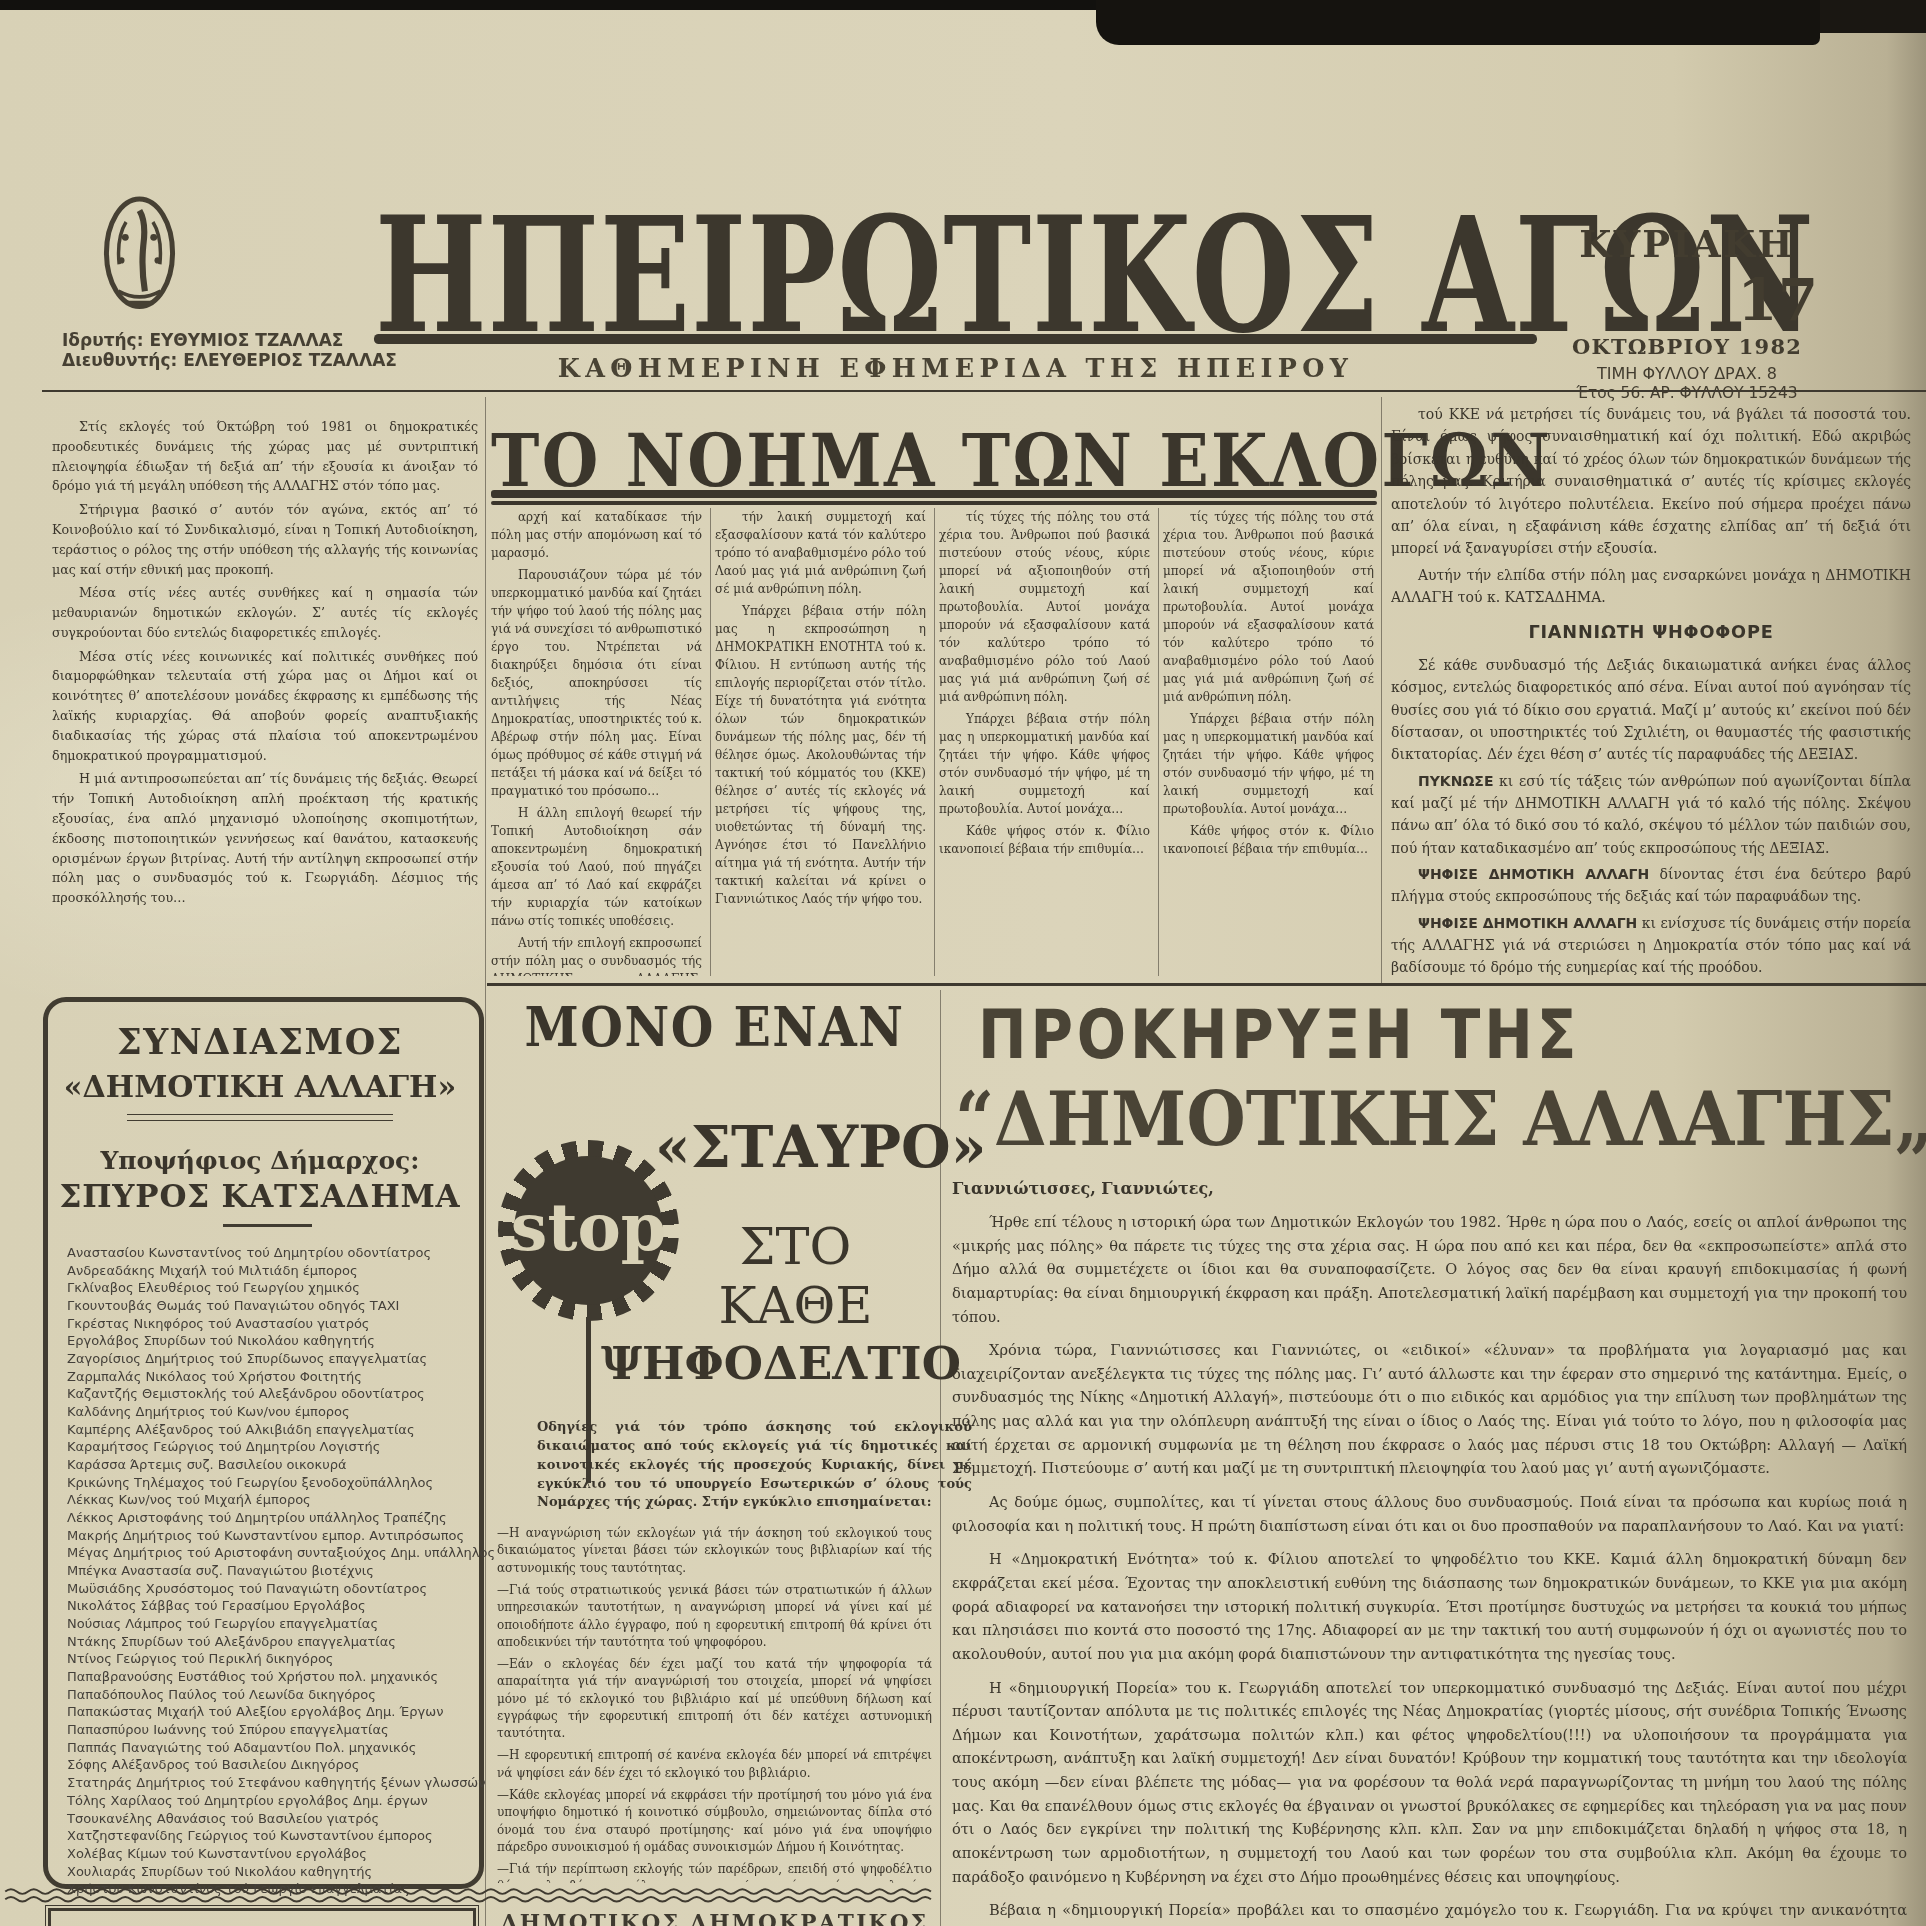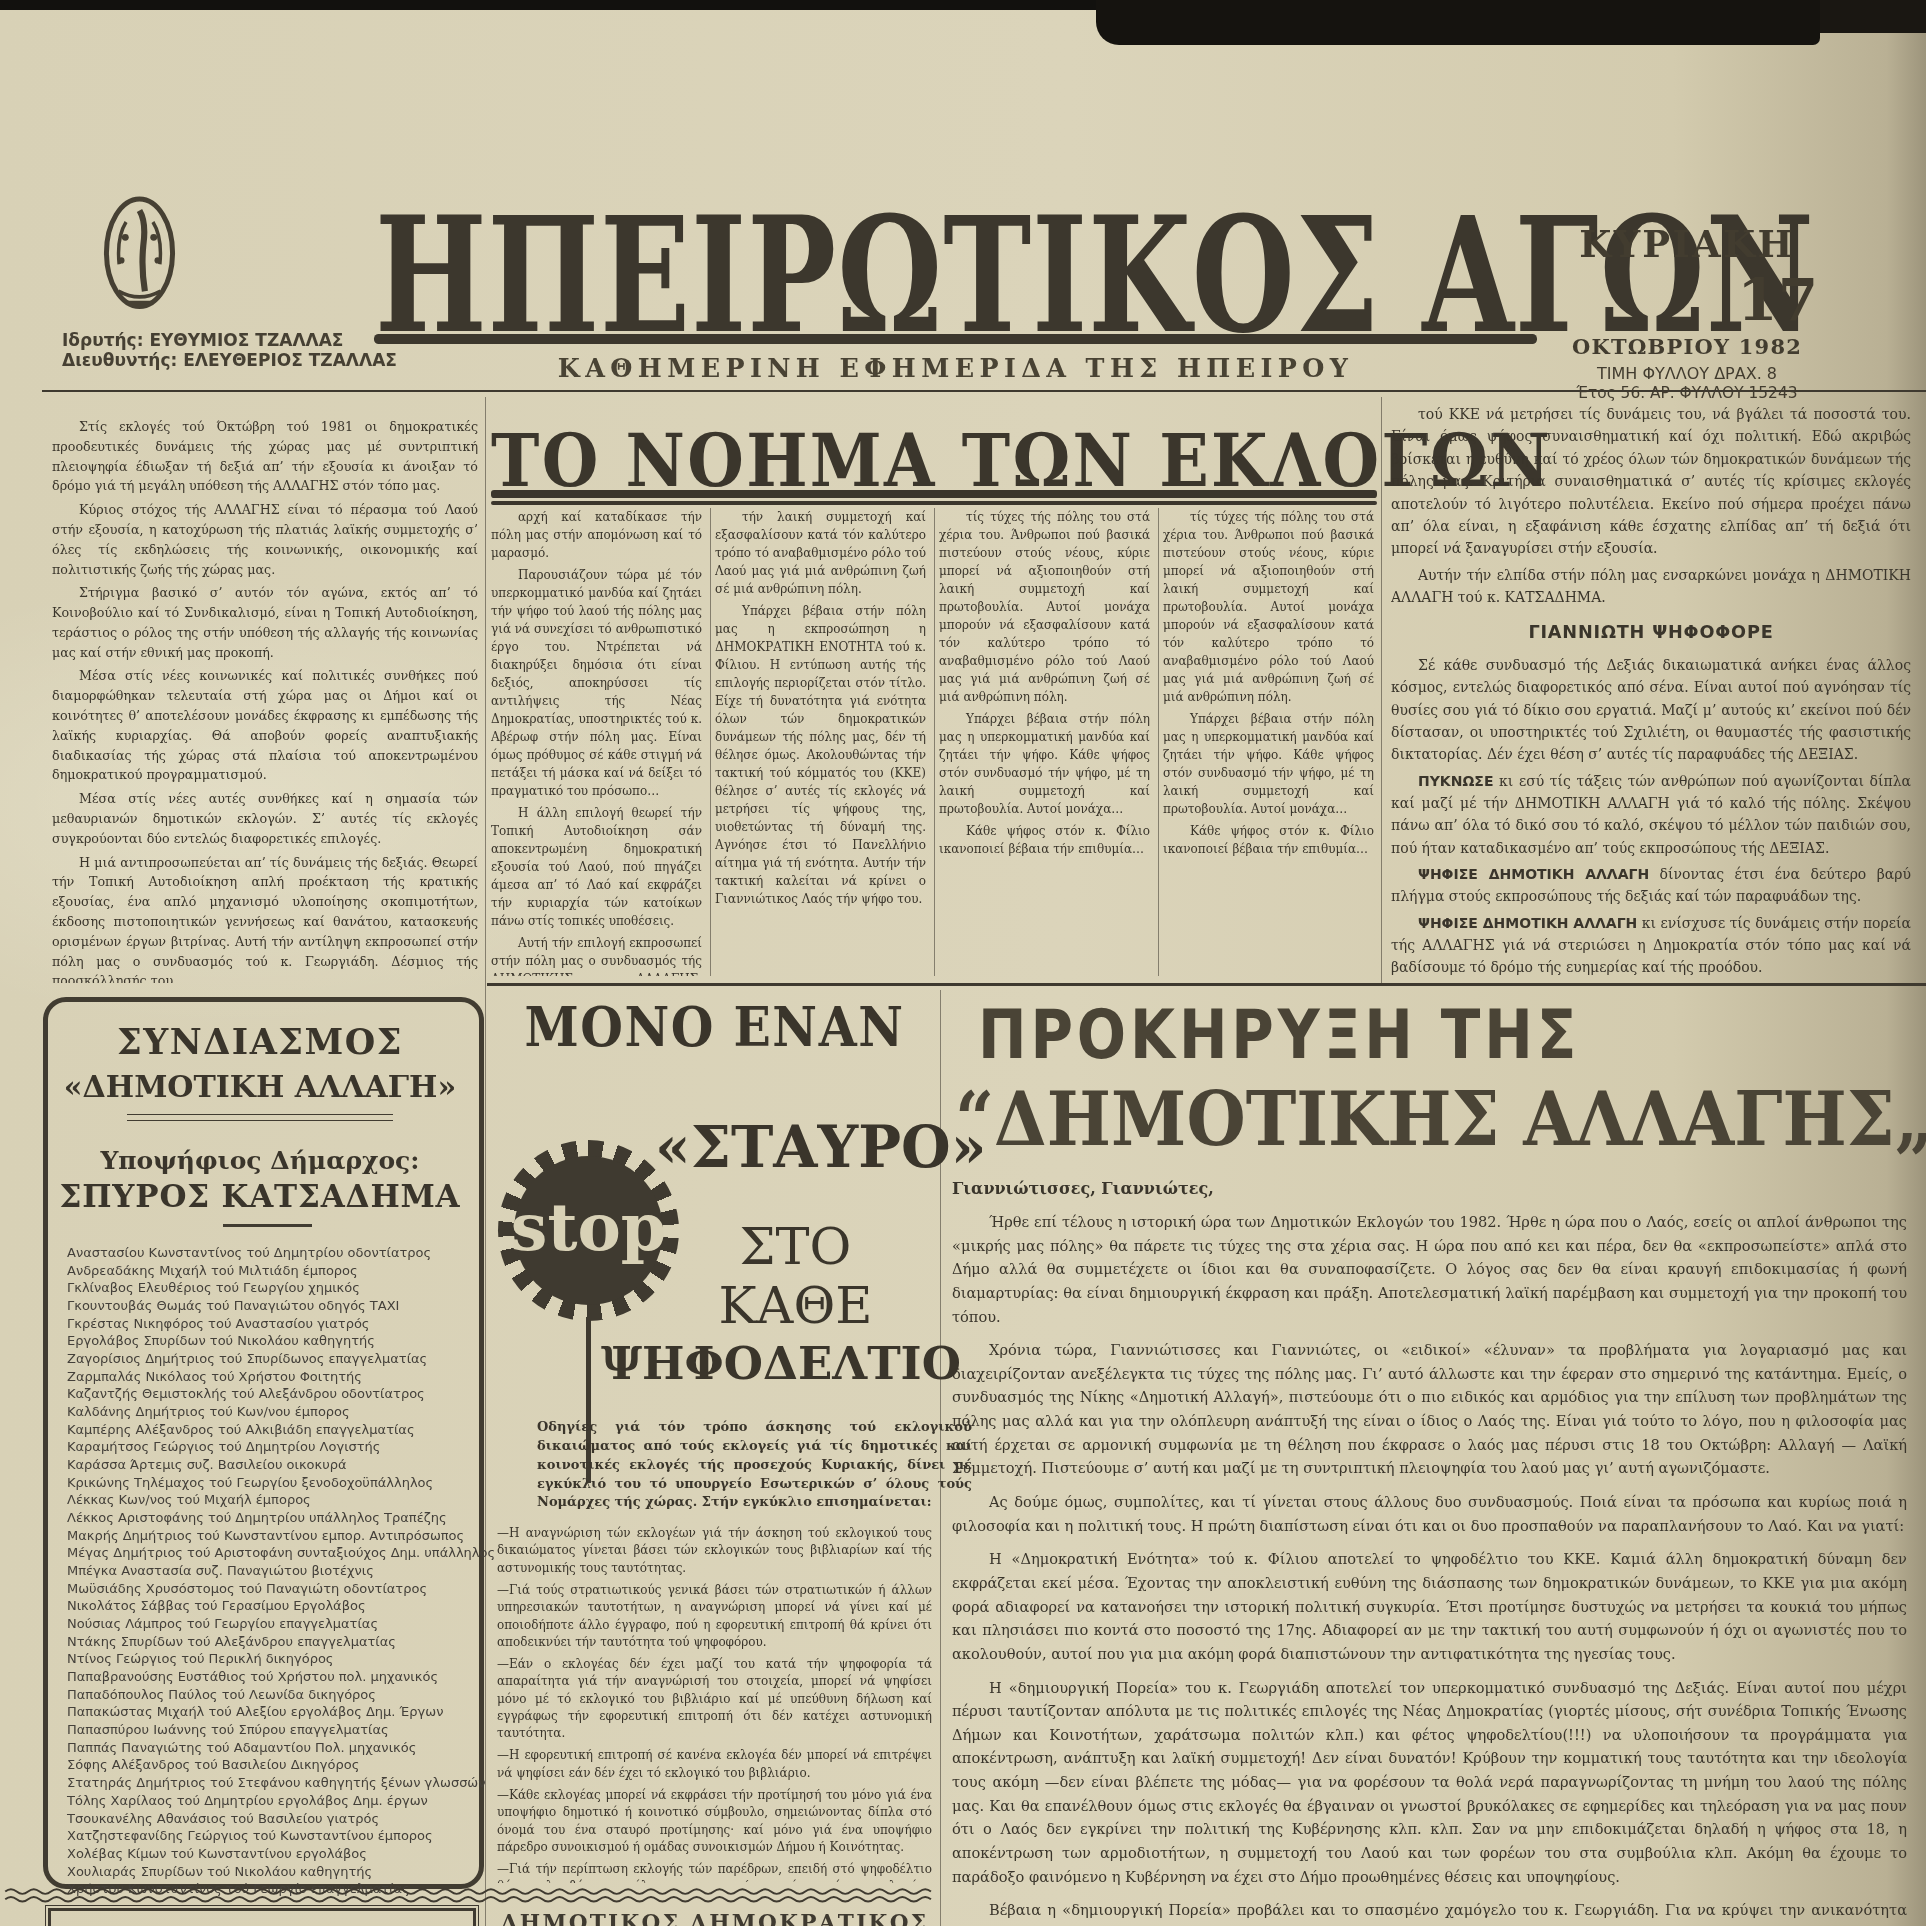--- a/index.html
+++ b/index.html
@@ -130,24 +130,23 @@
   <div class="abs vr" style="left:710px;top:508px;height:468px;"></div>
   <div class="abs vr" style="left:934px;top:508px;height:468px;"></div>
   <div class="abs vr" style="left:1158px;top:508px;height:468px;"></div>
 
   <div class="abs headline ctr" style="left:491px;top:418px;width:886px;">ΤΟ ΝΟΗΜΑ ΤΩΝ ΕΚΛΟΓΩΝ</div>
   <div class="abs head-rule" style="left:491px;top:490px;width:886px;"></div>
   <div class="abs head-rule" style="left:491px;top:501px;width:886px;height:3.9px;"></div>
 
   <div class="abs bodytext left-col jst" style="left:52px;top:417px;width:426px;height:566px;overflow:hidden;">
       <p>Στίς εκλογές τού Όκτώβρη τού 1981 οι δημοκρατικές προοδευτικές δυνάμεις τής χώρας μας μέ συντριπτική πλειοψηφία έδιωξαν τή δεξιά απ’ τήν εξουσία κι άνοιξαν τό δρόμο γιά τή μεγάλη υπόθεση τής ΑΛΛΑΓΗΣ στόν τόπο μας.</p>
-      <p>Κύριος στόχος τής ΑΛΛΑΓΗΣ είναι τό πέρασμα τού Λαού στήν εξουσία, η κατοχύρωση τής πλατιάς λαϊκής συμμετοχής σ’ όλες τίς εκδηλώσεις τής κοινωνικής, οικονομικής καί πολιτιστικής ζωής τής χώρας μας.</p>
       <p>Στήριγμα βασικό σ’ αυτόν τόν αγώνα, εκτός απ’ τό Κοινοβούλιο καί τό Συνδικαλισμό, είναι η Τοπική Αυτοδιοίκηση, τεράστιος ο ρόλος της στήν υπόθεση τής αλλαγής τής κοινωνίας μας καί στήν εθνική μας προκοπή.</p>
+      <p>Μέσα στίς νέες αυτές συνθήκες καί η σημασία τών μεθαυριανών δημοτικών εκλογών. Σ’ αυτές τίς εκλογές συγκρούονται δύο εντελώς διαφορετικές επιλογές.</p>
       <p>Μέσα στίς νέες κοινωνικές καί πολιτικές συνθήκες πού διαμορφώθηκαν τελευταία στή χώρα μας οι Δήμοι καί οι κοινότητες θ’ αποτελέσουν μονάδες έκφρασης κι εμπέδωσης τής λαϊκής κυριαρχίας. Θά αποβούν φορείς αναπτυξιακής διαδικασίας τής χώρας στά πλαίσια τού αποκεντρωμένου δημοκρατικού προγραμματισμού.</p>
-      <p>Μέσα στίς νέες αυτές συνθήκες καί η σημασία τών μεθαυριανών δημοτικών εκλογών. Σ’ αυτές τίς εκλογές συγκρούονται δύο εντελώς διαφορετικές επιλογές.</p>
       <p>Η μιά αντιπροσωπεύεται απ’ τίς δυνάμεις τής δεξιάς. Θεωρεί τήν Τοπική Αυτοδιοίκηση απλή προέκταση τής κρατικής εξουσίας, ένα απλό μηχανισμό υλοποίησης σκοπιμοτήτων, έκδοσης πιστοποιητικών γεννήσεως καί θανάτου, κατασκευής ορισμένων έργων βιτρίνας. Αυτή τήν αντίληψη εκπροσωπεί στήν πόλη μας ο συνδυασμός τού κ. Γεωργιάδη. Δέσμιος τής προσκόλλησής του…</p>
     </div>
 
   <div class="abs bodytext mid-col jst" style="left:491px;top:508px;width:211px;height:468px;overflow:hidden;">
       <p>αρχή καί καταδίκασε τήν πόλη μας στήν απομόνωση καί τό μαρασμό.</p>
       <p>Παρουσιάζουν τώρα μέ τόν υπερκομματικό μανδύα καί ζητάει τήν ψήφο τού λαού τής πόλης μας γιά νά συνεχίσει τό ανθρωπιστικό έργο του. Ντρέπεται νά διακηρύξει δημόσια ότι είναι δεξιός, αποκηρύσσει τίς αντιλήψεις τής Νέας Δημοκρατίας, υποστηρικτές τού κ. Αβέρωφ στήν πόλη μας. Είναι όμως πρόθυμος σέ κάθε στιγμή νά πετάξει τή μάσκα καί νά δείξει τό πραγματικό του πρόσωπο…</p>
       <p>Η άλλη επιλογή θεωρεί τήν Τοπική Αυτοδιοίκηση σάν αποκεντρωμένη δημοκρατική εξουσία τού Λαού, πού πηγάζει άμεσα απ’ τό Λαό καί εκφράζει τήν κυριαρχία τών κατοίκων πάνω στίς τοπικές υποθέσεις.</p>
       <p>Αυτή τήν επιλογή εκπροσωπεί στήν πόλη μας ο συνδυασμός τής ΔΗΜΟΤΙΚΗΣ ΑΛΛΑΓΗΣ. Επικεφαλής αυτού τού συνδυασμού είναι ο καταξιωμένος στή συνείδηση τού Γιαννιώτικου Λαού αγωνιστής ΣΠΥΡΟΣ ΚΑΤΣΑΔΗΜΑΣ εκφραστής Ενότητας τών δημοκρατικών δυνάμεων τής πόλης μας…</p>
     </div>
   <div class="abs bodytext mid-col jst" style="left:715px;top:508px;width:211px;height:468px;overflow:hidden;">

